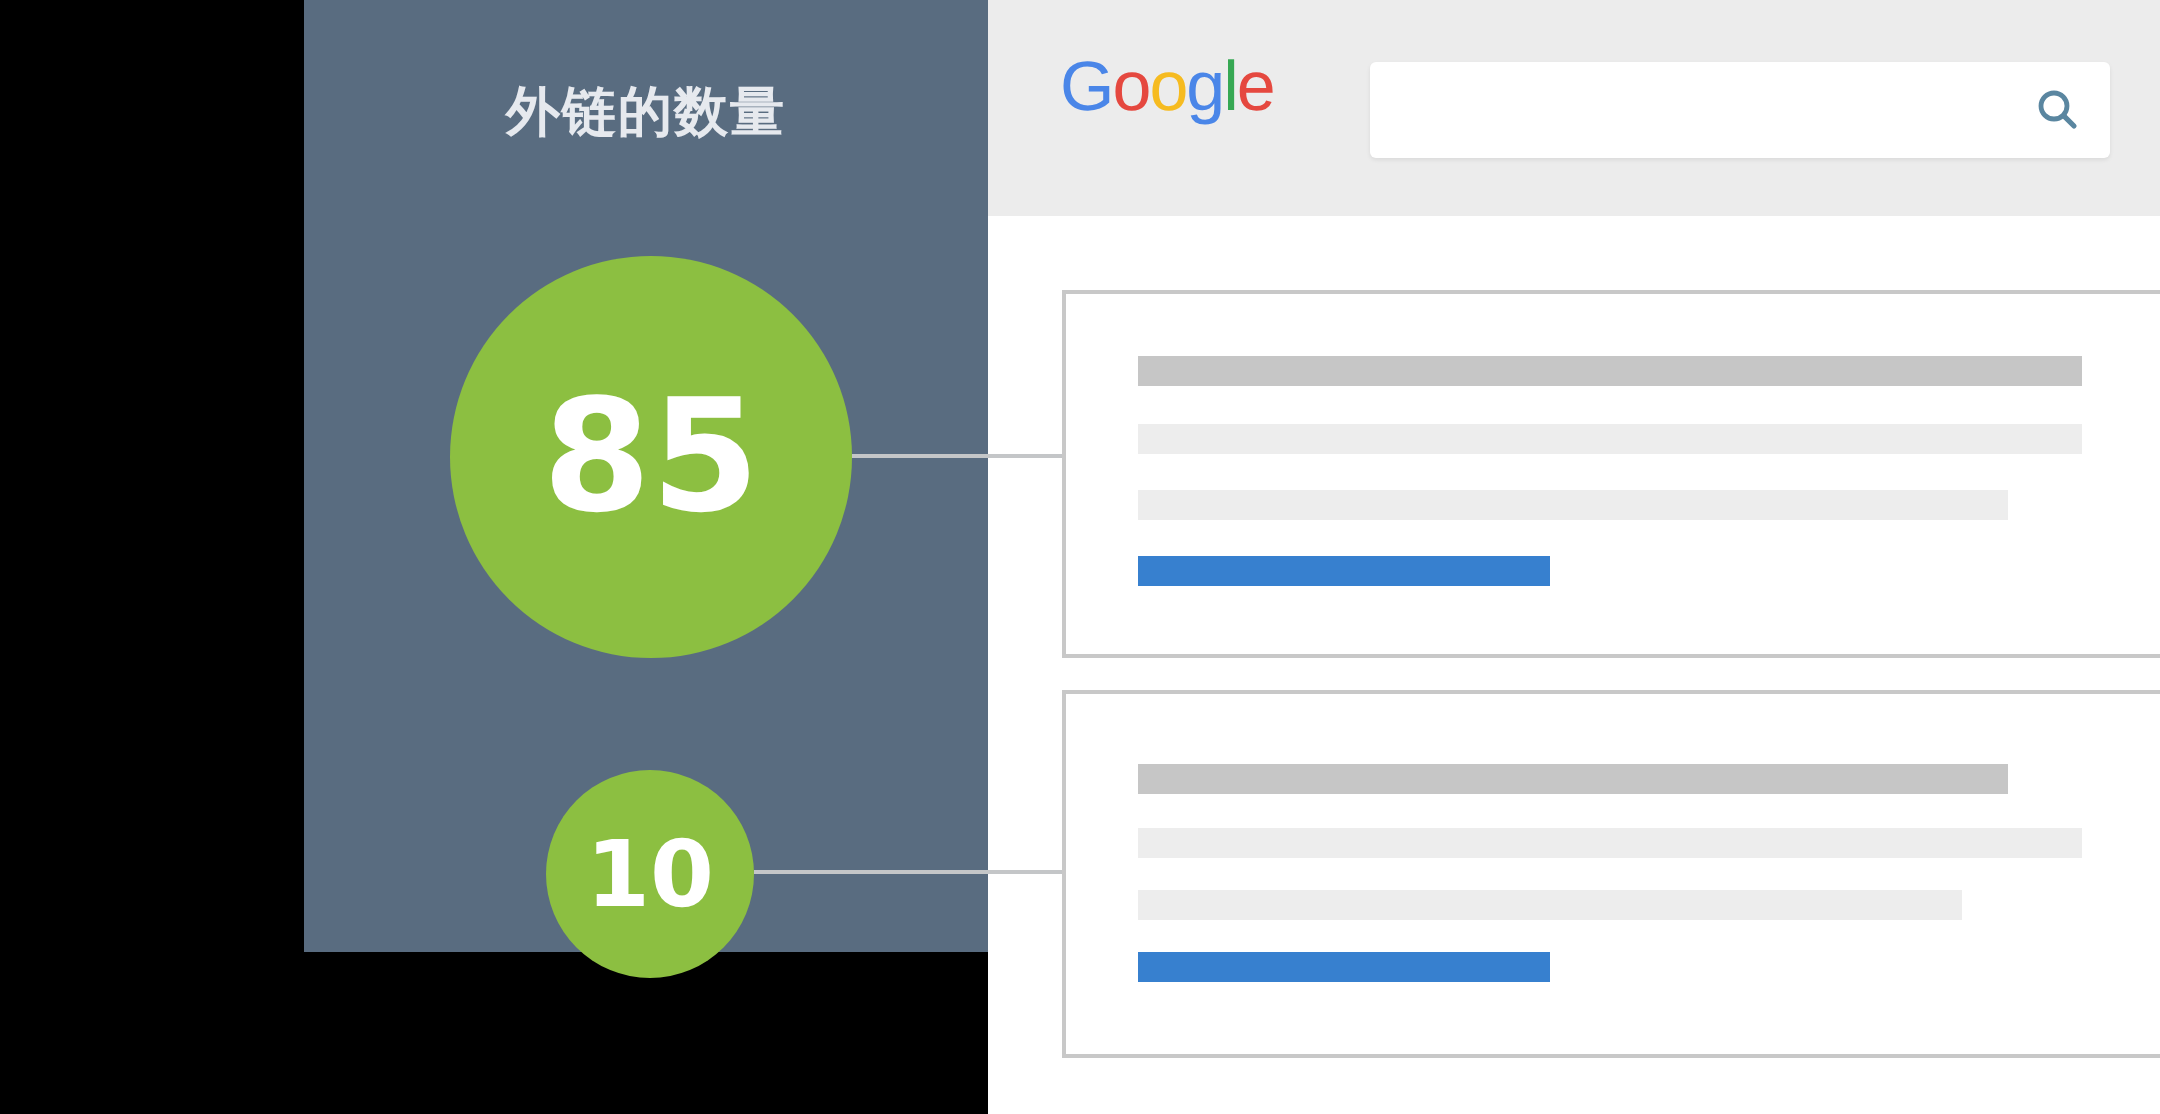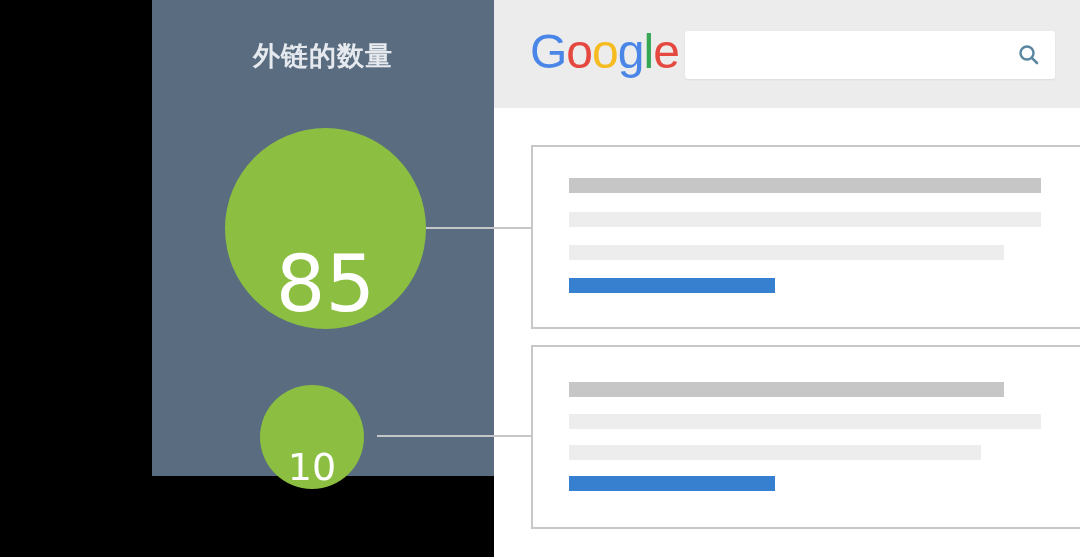--- a/index.html
+++ b/index.html
@@ -12,34 +12,34 @@
     position: absolute; left: 152px; top: 0; width: 342px; height: 476px;
     background: #596c80;
   }
   .panel-title {
     position: absolute; left: 0; top: 38px; width: 342px; text-align: center;
     color: #e6e9ee; font-size: 27px; font-weight: bold; letter-spacing: 1px;
     font-family: "DejaVu Sans", sans-serif;
   }
   .circle {
     position: absolute; border-radius: 50%; background: #8cbf41;
-    color: #fff; display: flex; align-items: flex-end; justify-content: center;
-    font-family: "DejaVu Sans", sans-serif; font-weight: 400;
+    color: #fff; display: flex; align-items: center; justify-content: center;
+    font-family: "DejaVu Sans", sans-serif; font-weight: 700;
   }
   .circle-big { left: 73px; top: 128px; width: 201px; height: 201px; font-size: 78px; }
-  .circle-small { left: 108px; top: 385px; width: 104px; height: 104px; font-size: 38px; }
+  .circle-small { left: 121px; top: 385px; width: 104px; height: 104px; font-size: 46px; }
 
   .right-panel {
     position: absolute; left: 494px; top: 0; width: 586px; height: 557px; background: #ffffff;
   }
   .top-bar {
     position: absolute; left: 0; top: 0; width: 586px; height: 108px; background: #ececec;
   }
   .google-logo {
-    position: absolute; left: 36px; top: 24px; font-size: 48px; font-family: "Liberation Sans", sans-serif;
+    position: absolute; left: 36px; top: 24px; font-size: 35px; font-family: "Liberation Sans", sans-serif;
     letter-spacing: -1px;
   }
   .google-logo span { display: inline-block; }
   .search-box {
     position: absolute; left: 191px; top: 31px; width: 370px; height: 48px;
     background: #fff; border-radius: 3px; box-shadow: 0 1px 2px rgba(0,0,0,0.08);
   }
   .search-icon { position: absolute; right: 14px; top: 12px; width: 24px; height: 24px; }
 
   .connector { position: absolute; height: 2px; background: #c4c6c8; }

